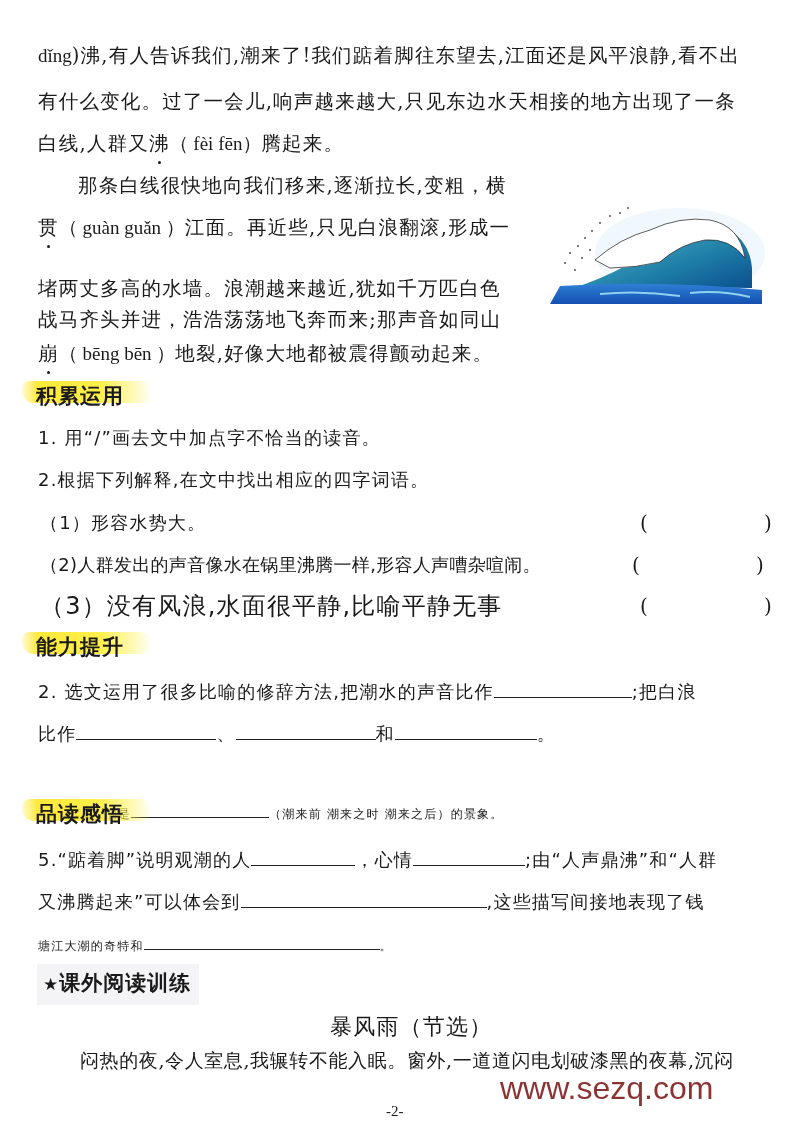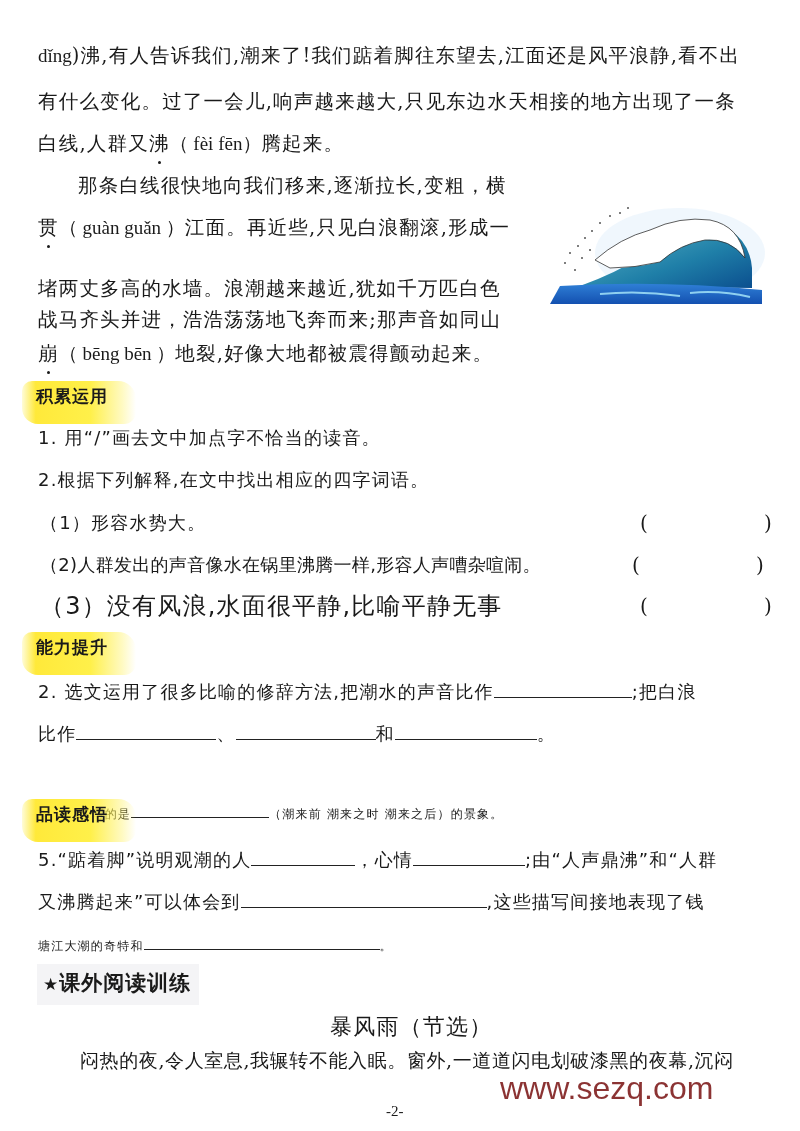--- a/index.html
+++ b/index.html
@@ -5,22 +5,22 @@
   html, body { margin:0; padding:0; }
   body {
     width:800px; height:1131px; background:#ffffff; position:relative; overflow:hidden;
     font-family: "DejaVu Serif", "Liberation Serif", serif; color:#1a1a1a;
   }
   .line { position:absolute; left:38px; font-size:19.5px; line-height:28px; white-space:nowrap; letter-spacing:1.2px; }
   .py { font-family: Liberation Serif, serif; font-size:19px; letter-spacing:0;margin-top:48px; }
   .dot { position:relative; display:inline-block; }
   .dot::after { content:""; position:absolute; left:50%; bottom:-6px; width:3px; height:3px; margin-left:-1.5px; background:#1a1a1a; border-radius:50%; }
   .section-tag {
-    position:absolute; left:22px; height:43px; padding:0 28px 0 14px;
-    font-family: "DejaVu Sans", "Liberation Sans", sans-serif; font-size:17px; font-weight:bold; line-height:30px; letter-spacing:1px;
+    position:absolute; left:22px; height:22px; padding:0 28px 0 14px;
+    font-family: "DejaVu Sans", "Liberation Sans", sans-serif; font-size:21px; font-weight:bold; line-height:30px; letter-spacing:1px;
     background: linear-gradient(90deg, rgba(255,240,60,0.2) 0%, #ffe93a 12%, #fff04a 60%, rgba(255,240,80,0.35) 88%, rgba(255,255,255,0) 100%);
     border-radius:10px 18px 12px 16px;
   }
   .blank { display:inline-block; border-bottom:1.5px solid #222; height:20px; vertical-align:baseline; }
   .paren-l, .paren-r { position:absolute; font-size:20px; line-height:28px; }
   .extra-title {
     position:absolute; left:37px; top:964px; padding:2px 8px 4px 6px; background:#f4f4f6;
     font-family: "DejaVu Sans", "Liberation Sans", sans-serif; font-size:21px; font-weight:bold; line-height:34px; letter-spacing:1px;
   }
   .wave { position:absolute; left:540px; top:198px; width:225px; height:106px; }

